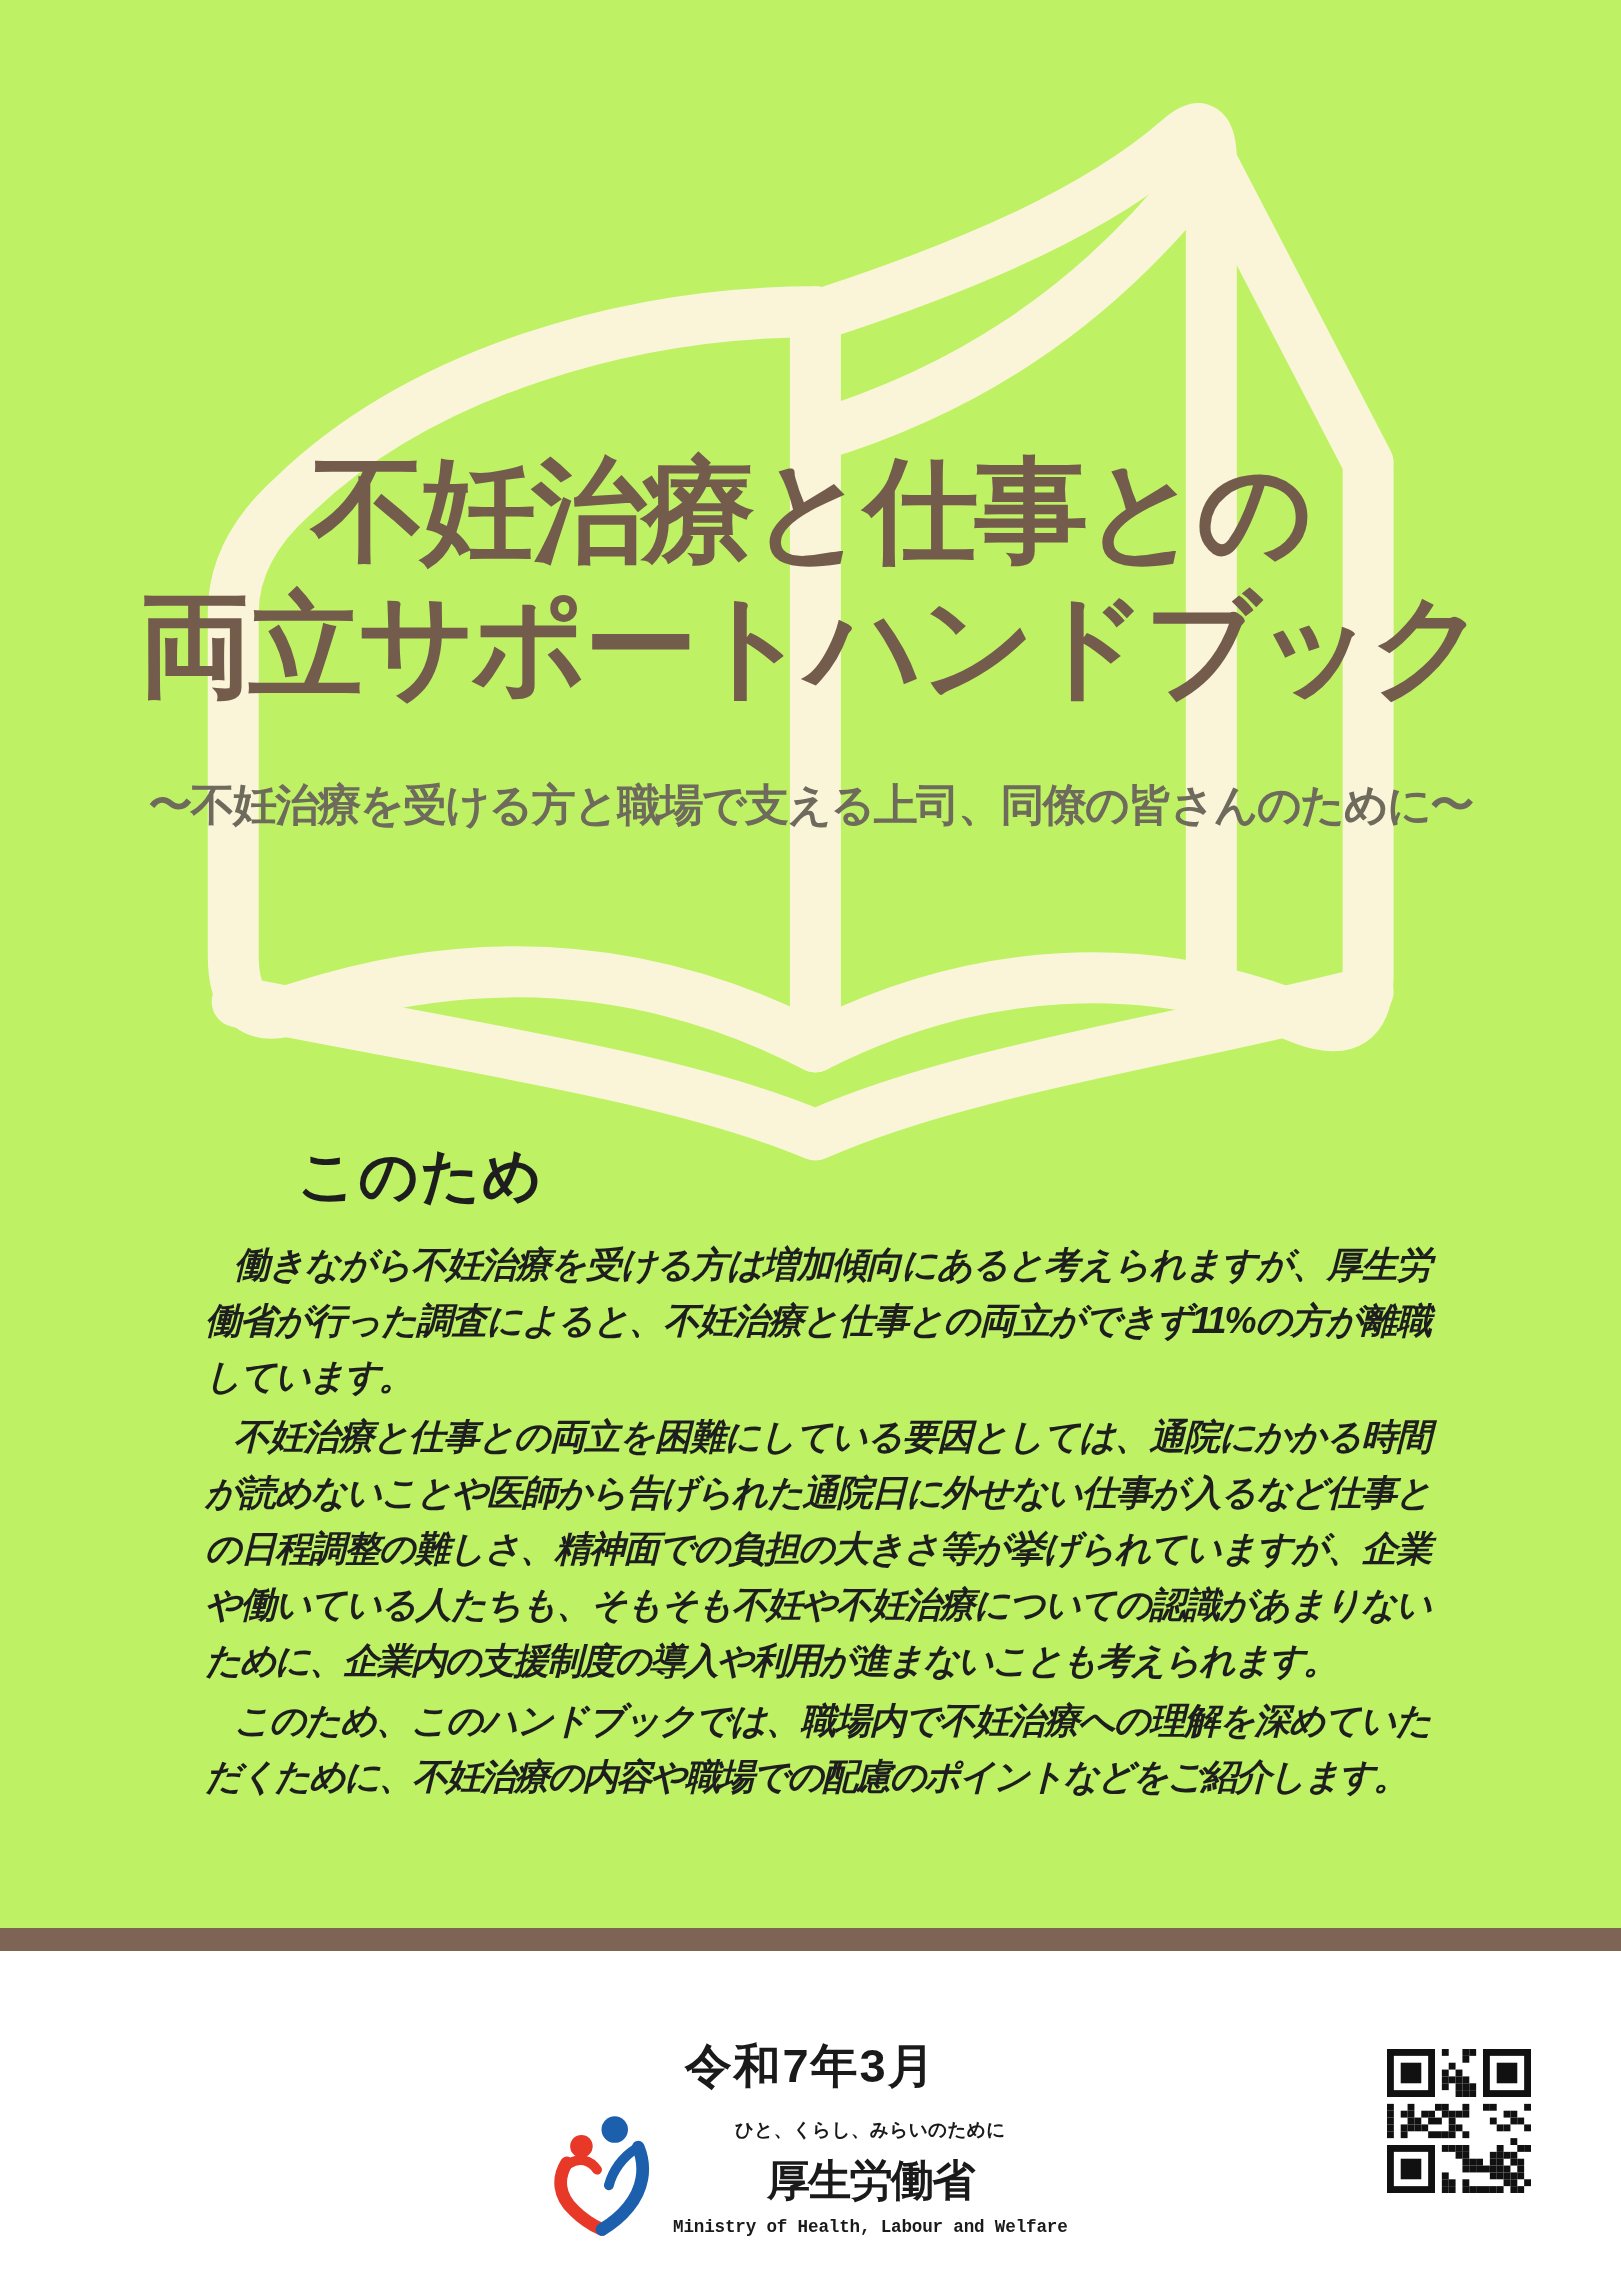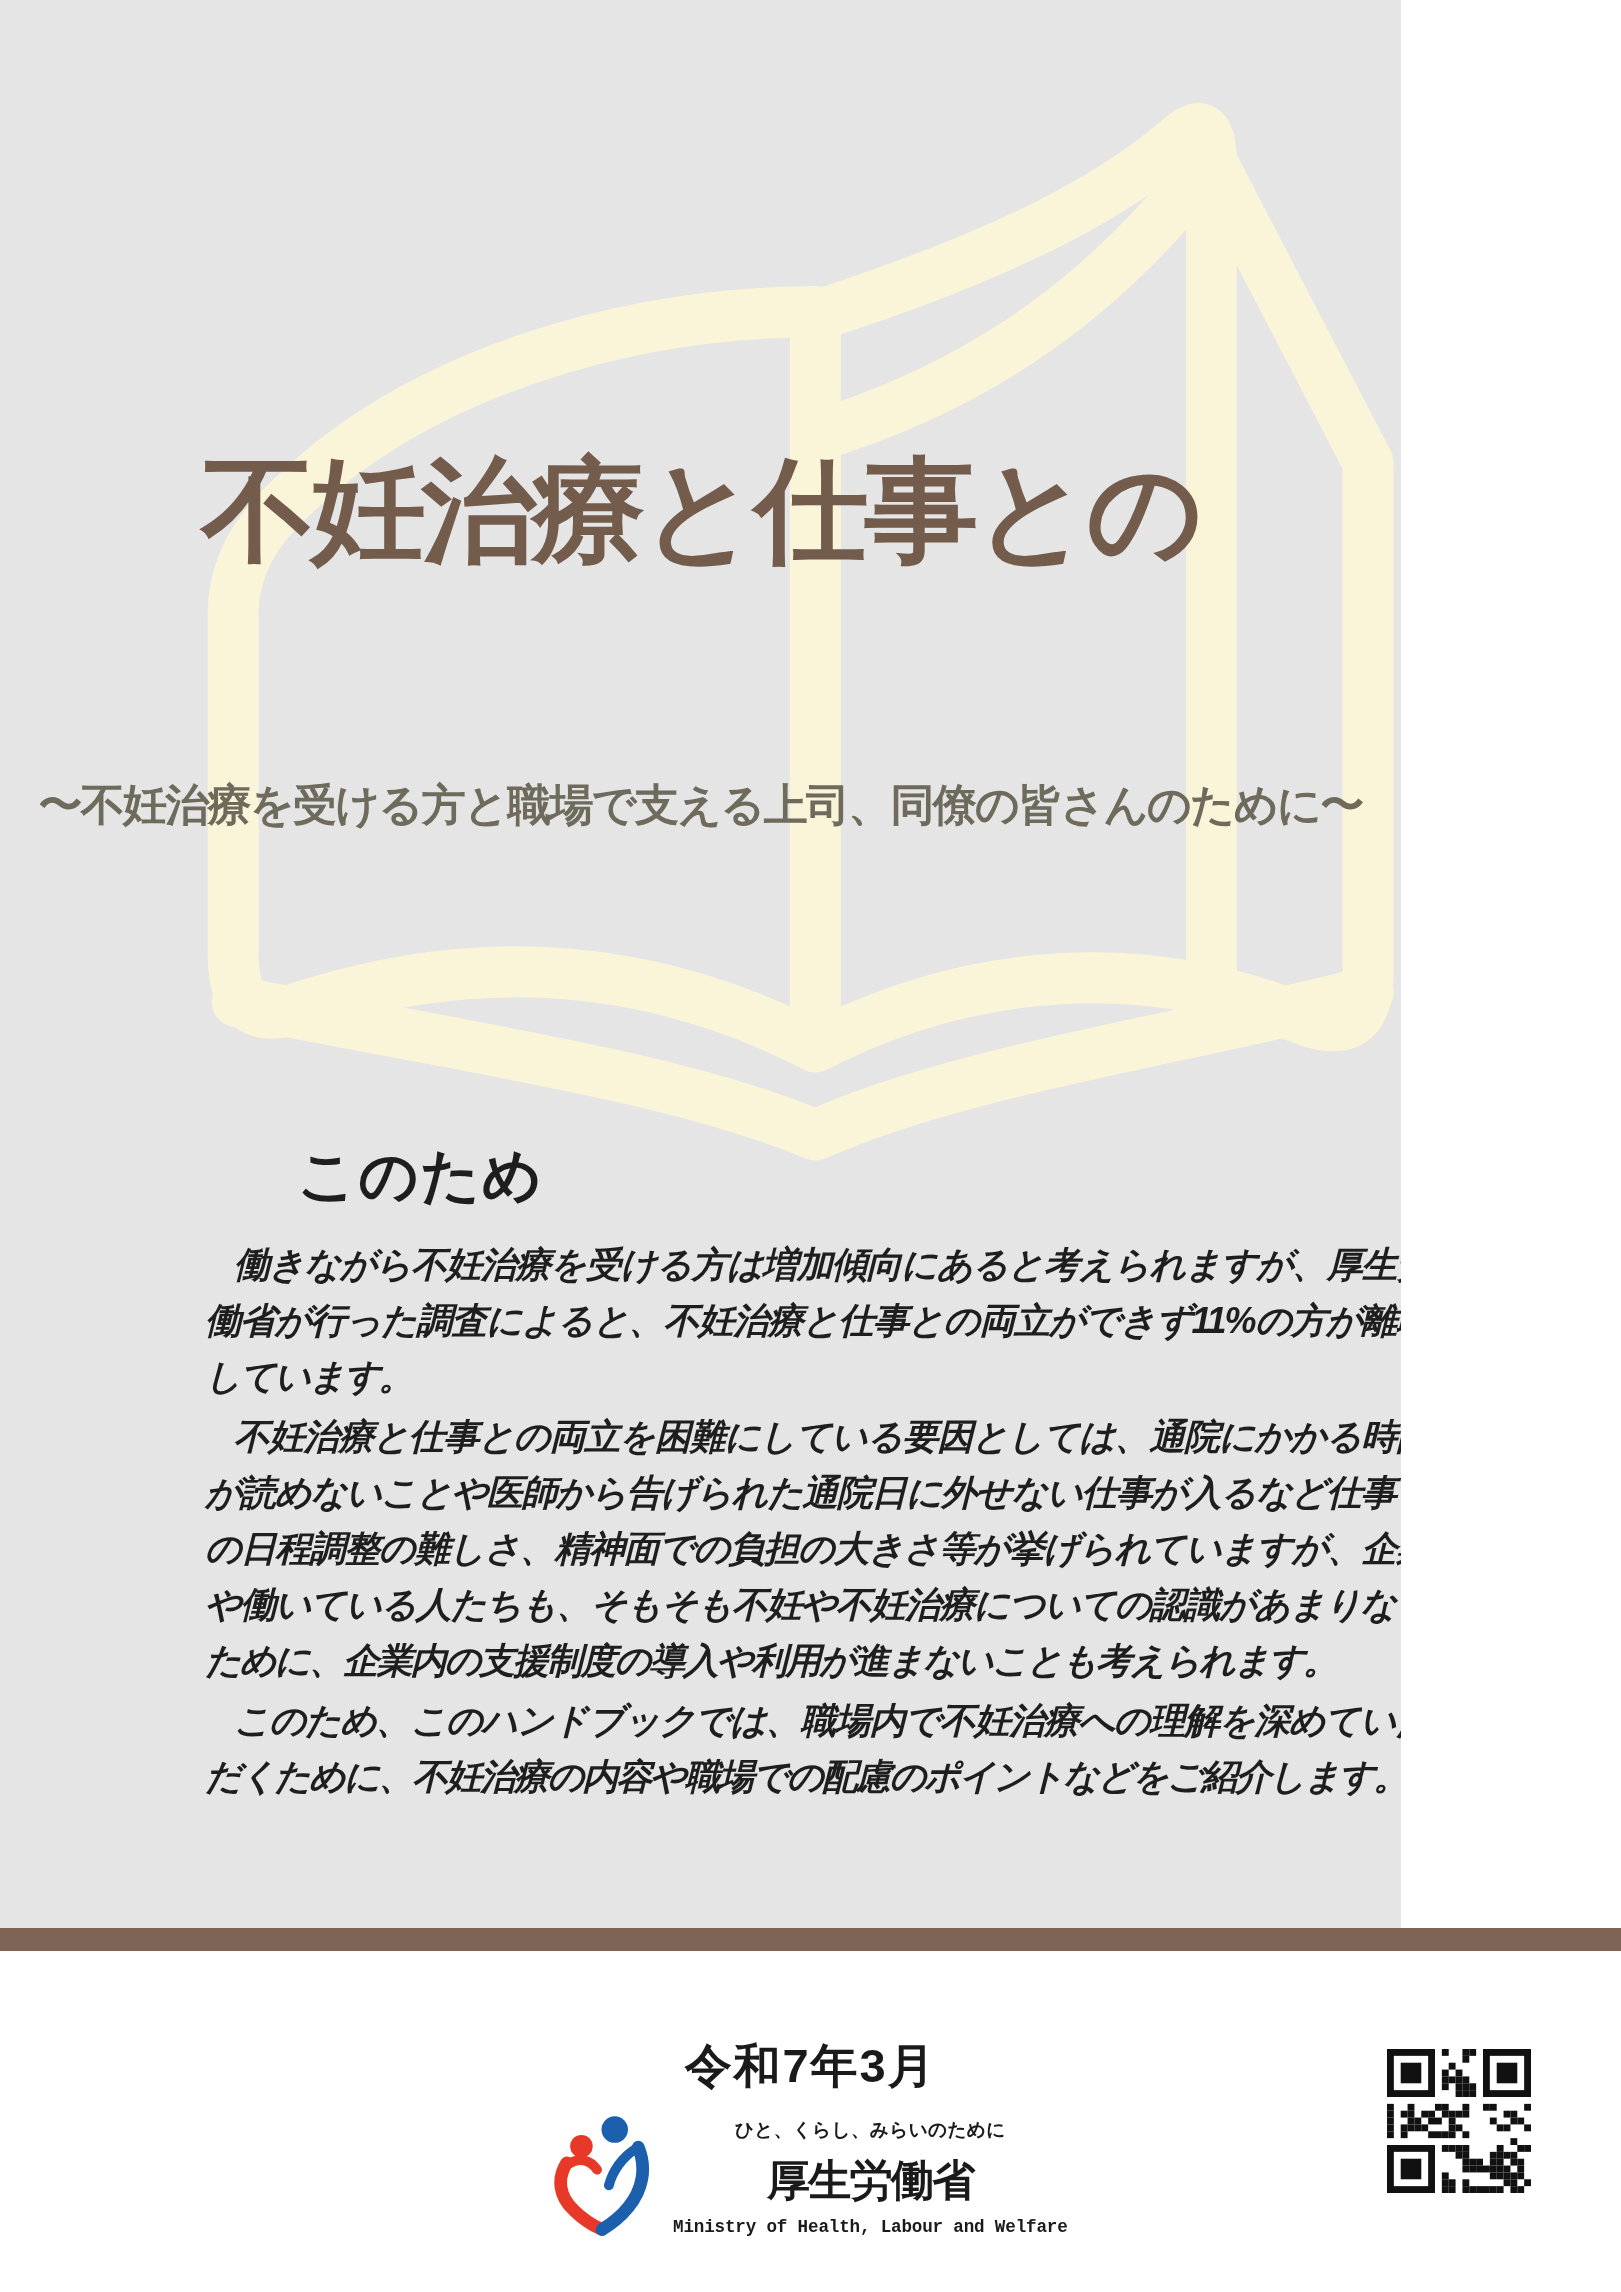--- a/index.html
+++ b/index.html
@@ -3,22 +3,22 @@
 <meta charset="utf-8">
 <style>
   html,body{margin:0;padding:0;}
   body{
     width:1621px;height:2293px;position:relative;overflow:hidden;
     font-family:"Liberation Sans",sans-serif;
     background:#ffffff;
   }
   
   .cover{
-    position:absolute;left:0;top:0;width:1401px;height:1928px;
-    background:#e5e5e5;overflow:hidden;
+    position:absolute;left:0;top:0;width:1621px;height:1928px;
+    background:#bef264;overflow:hidden;
   }
   .book-svg{position:absolute;left:0;top:0;}
   
   .title{
     position:absolute;left:0;right:0;top:443px;
     text-align:center;color:#745C4D;
     font-size:114px;line-height:135px;font-weight:900;
     letter-spacing:-0.035em;white-space:nowrap;
   }
   .subtitle{
@@ -93,20 +93,21 @@
       <path d="M 832 445 C 980 400 1110 320 1222 180"></path>
 
       <path d="M 1238 168 C 1292 272 1345 372 1396 472"></path>
 
       <path d="M 242 1022 C 470 1068 690 1098 832 1158 C 980 1092 1200 1062 1396 1012"></path>
     </g>
   </svg>
 
   <div class="title">
     <div>不妊治療と仕事との</div>
+    <div>両立サポートハンドブック</div>
   </div>
 
   <div class="subtitle">〜不妊治療を受ける方と職場で支える上司、同僚の皆さんのために〜</div>
 
   <div class="intro-heading">このため</div>
   <div class="intro-body">
     <p>働きながら不妊治療を受ける方は増加傾向にあると考えられますが、厚生労働省が行った調査によると、不妊治療と仕事との両立ができず11%の方が離職しています。</p>
     <p>不妊治療と仕事との両立を困難にしている要因としては、通院にかかる時間が読めないことや医師から告げられた通院日に外せない仕事が入るなど仕事との日程調整の難しさ、精神面での負担の大きさ等が挙げられていますが、企業や働いている人たちも、そもそも不妊や不妊治療についての認識があまりないために、企業内の支援制度の導入や利用が進まないことも考えられます。</p>
     <p>このため、このハンドブックでは、職場内で不妊治療への理解を深めていただくために、不妊治療の内容や職場での配慮のポイントなどをご紹介します。</p>
   </div>

